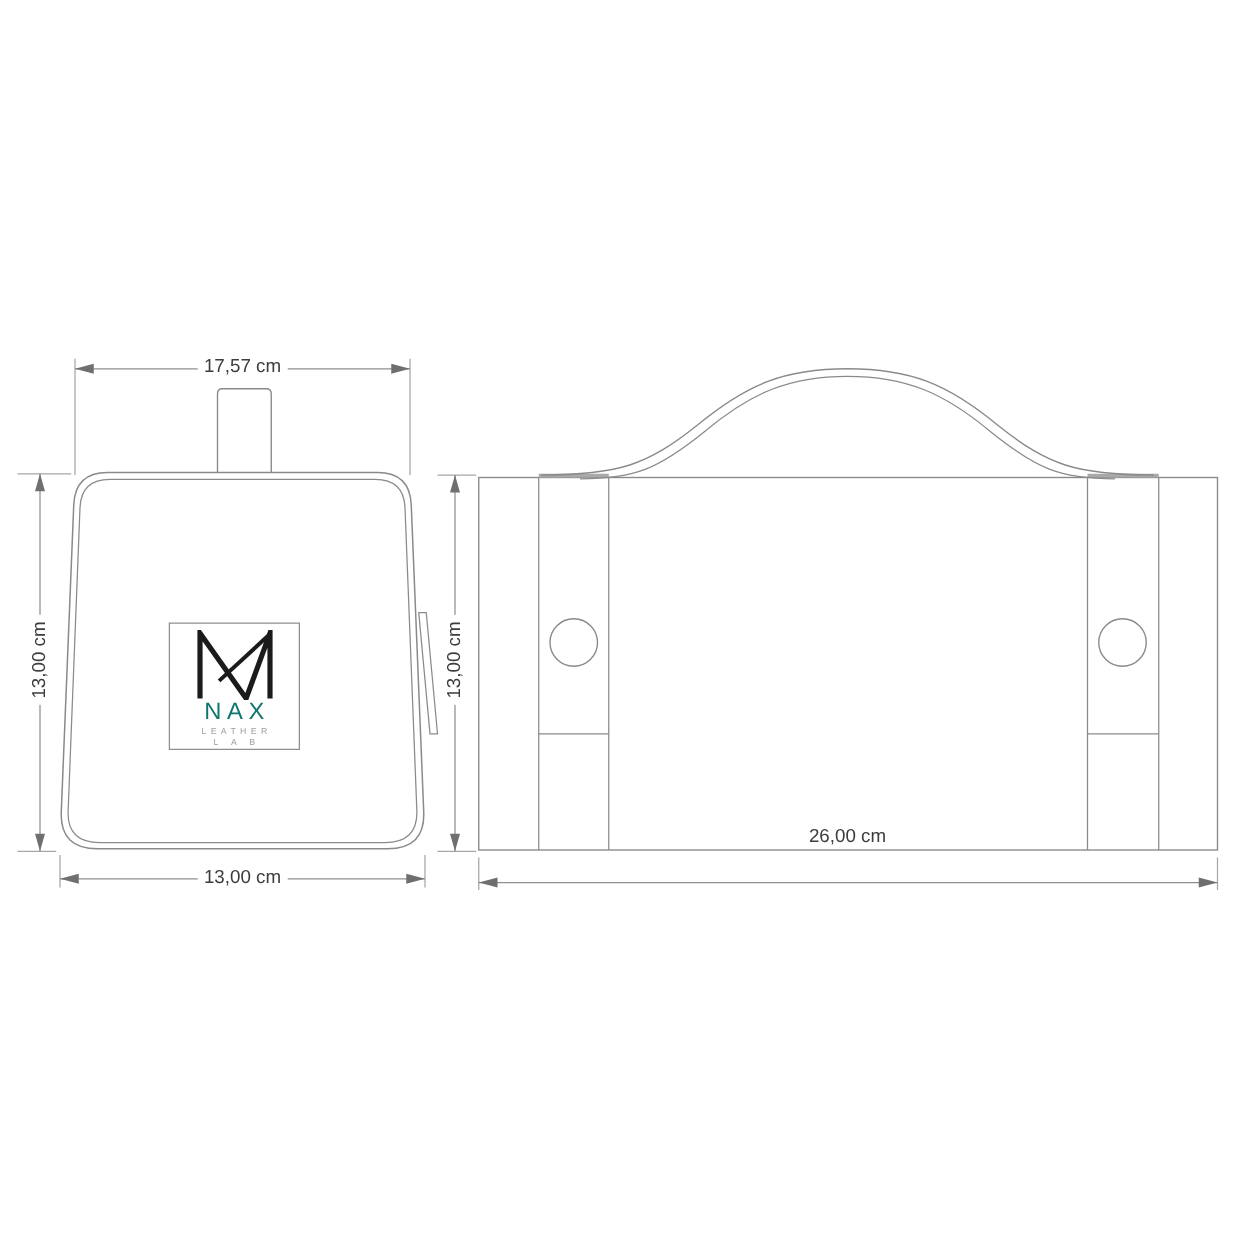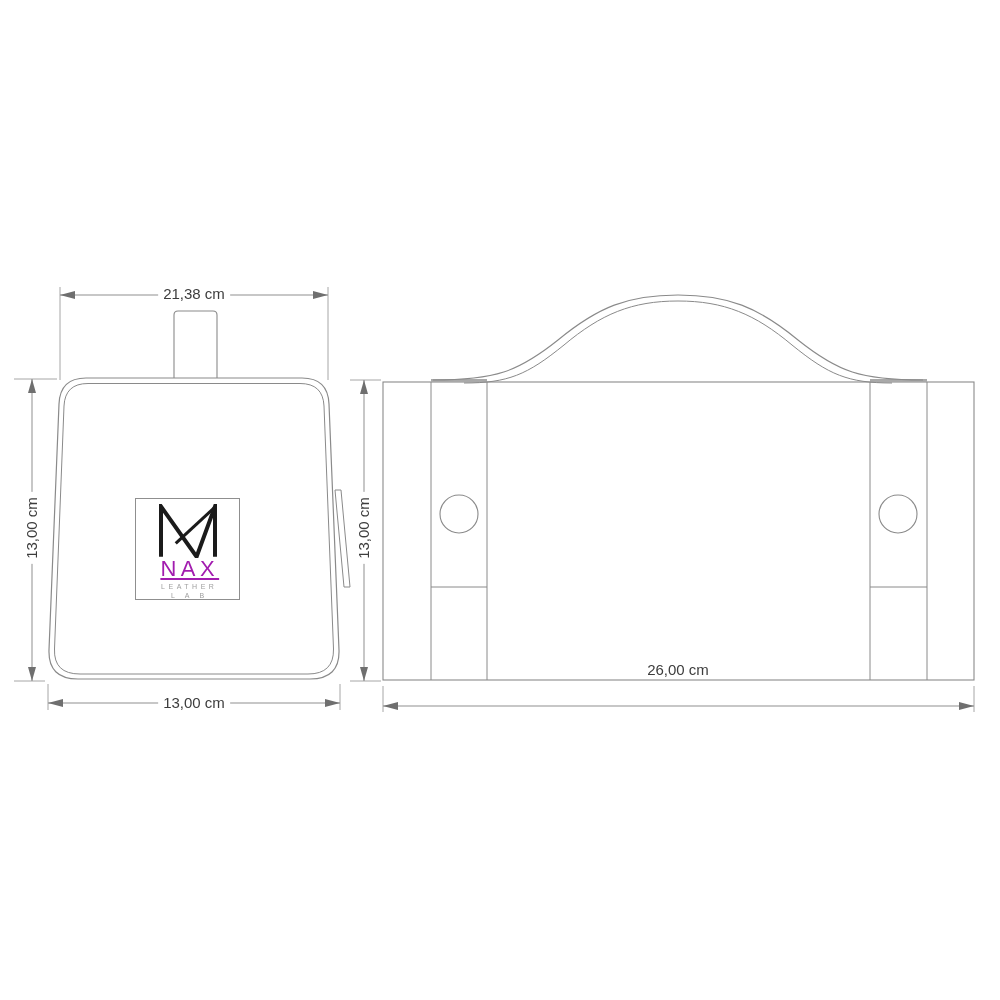--- a/index.html
+++ b/index.html
@@ -33,27 +33,26 @@
     box-sizing: border-box;
     background: #ffffff;
     display: flex;
     flex-direction: column;
     align-items: center;
     justify-content: flex-start;
   }
   .logo-mark { margin-top: 5px; }
   .logo-brand {
     margin-top: 0px;
-    font-size: 22px;
+    font-size: 19px;
     font-weight: 400;
     letter-spacing: 4.5px;
     padding-left: 4.5px;
-    color: #a21caf;
+    color: #0f766e;
     line-height: 1;
-    text-decoration: underline;
   }
   .logo-sub1 {
     margin-top: 3px;
     font-size: 7px;
     letter-spacing: 3.5px;
     padding-left: 3.5px;
     color: #9e9e9e;
     line-height: 1;
   }
   .logo-sub2 {
@@ -138,21 +137,21 @@
 
     <g>
       <line x1="383" y1="686" x2="383" y2="712" stroke="#a6a6a6" stroke-width="1"></line>
       <line x1="974" y1="686" x2="974" y2="712" stroke="#a6a6a6" stroke-width="1"></line>
       <line x1="383" y1="706" x2="974" y2="706" stroke="#8f8f8f" stroke-width="1"></line>
       <polygon points="383,706 398,702 398,710" fill="#6f6f6f"></polygon>
       <polygon points="974,706 959,702 959,710" fill="#6f6f6f"></polygon>
     </g>
   </svg>
 
-  <div class="dim-label" style="left:194px; top:294px;">21,38 cm</div>
+  <div class="dim-label" style="left:194px; top:294px;">17,57 cm</div>
 
   <div class="dim-label vertical" style="left:32px; top:528px;">13,00 cm</div>
 
   <div class="dim-label" style="left:194px; top:703px;">13,00 cm</div>
 
   <div class="dim-label vertical" style="left:364px; top:528px;">13,00 cm</div>
 
   <div class="dim-label" style="left:678px; top:670px;">26,00 cm</div>
 
   <div class="logo-box">

